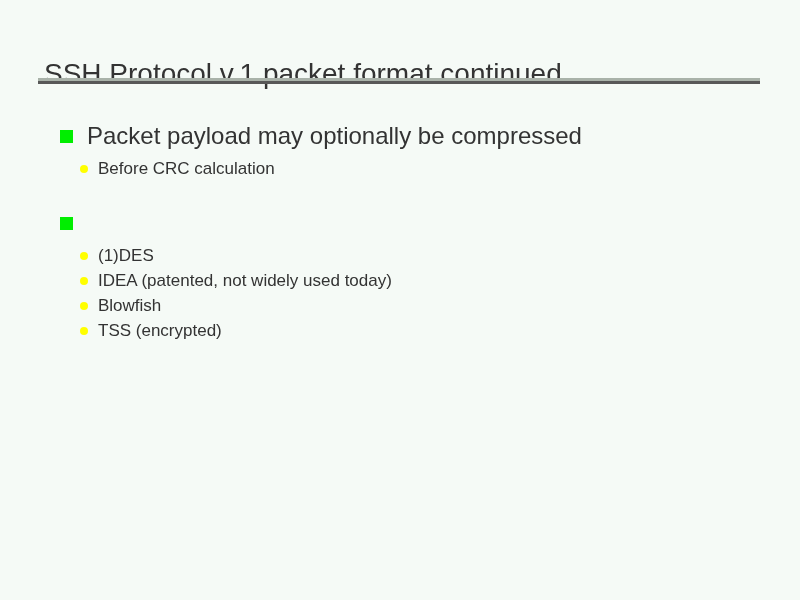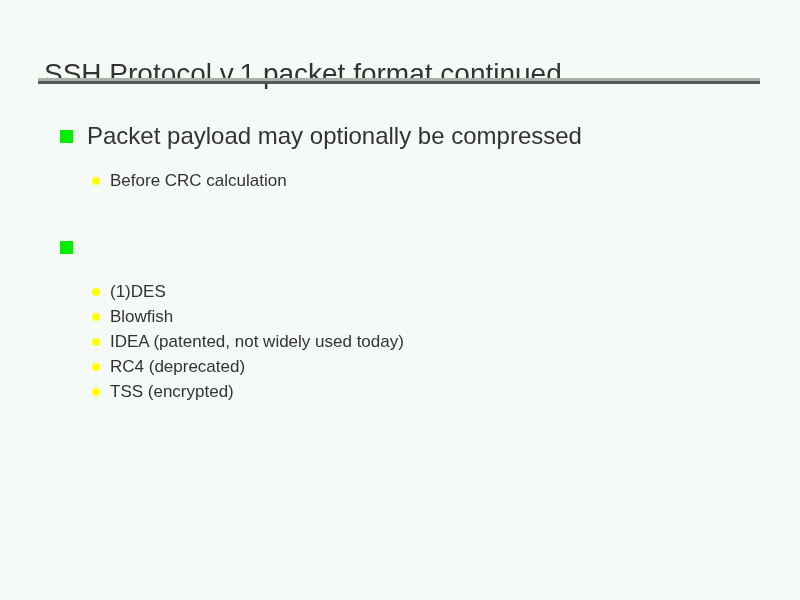--- a/index.html
+++ b/index.html
@@ -81,21 +81,21 @@
   .lvl1 .bullet-square {
     position: absolute;
     left: 56px;
     top: 10px;
     width: 13px;
     height: 13px;
     background: #00ee00;
   }
 
   .sublist {
-    margin: 16px;
+    margin: 4px;
     padding: 0;
     list-style: none;
   }
   .lvl2 {
     position: relative;
     padding-left: 90px;
     height: 25px;
     font-size: 17px;
     line-height: 25px;
     color: #333333;
@@ -147,29 +147,25 @@
       <div class="lvl1">
         <span class="bullet-square"></span>
       </div>
       <ul class="sublist">
         <li class="lvl2">
           <span class="bullet-dot"></span>
           <span>(1)DES</span>
         </li>
         <li class="lvl2">
           <span class="bullet-dot"></span>
-          <span>Blowfish</span>
-        </li>
-        <li class="lvl2">
-          <span class="bullet-dot"></span>
           <span>IDEA (patented, not widely used today)</span>
         </li>
         <li class="lvl2">
           <span class="bullet-dot"></span>
-          <span>RC4 (deprecated)</span>
+          <span>Blowfish</span>
         </li>
         <li class="lvl2">
           <span class="bullet-dot"></span>
           <span>TSS (encrypted)</span>
         </li>
       </ul>
     </div>
 
   </div>
 </div>

